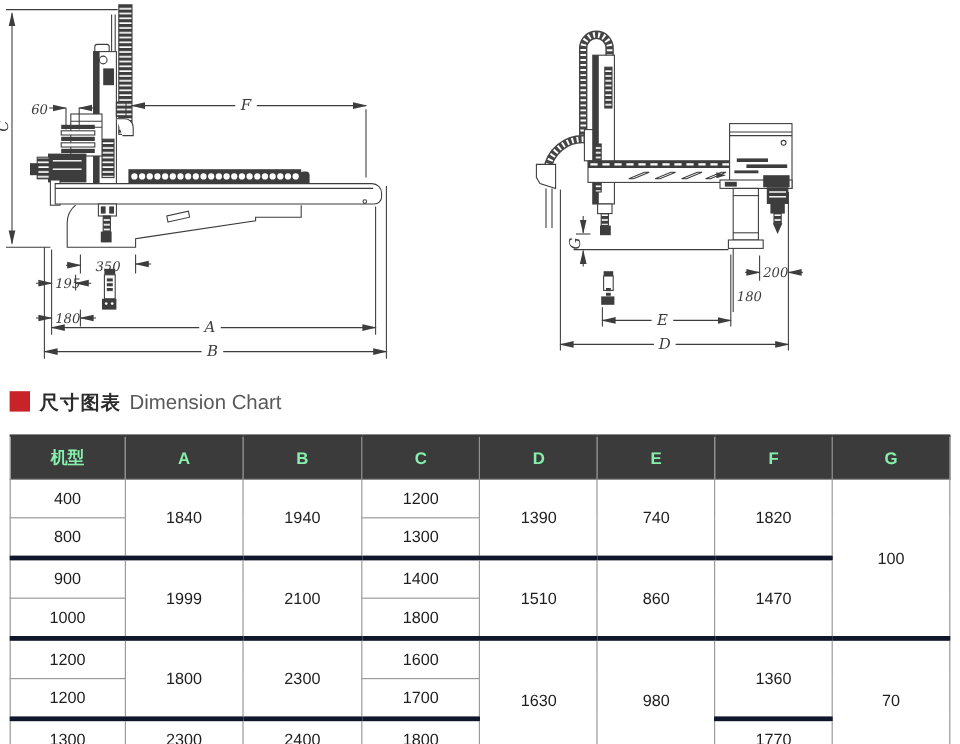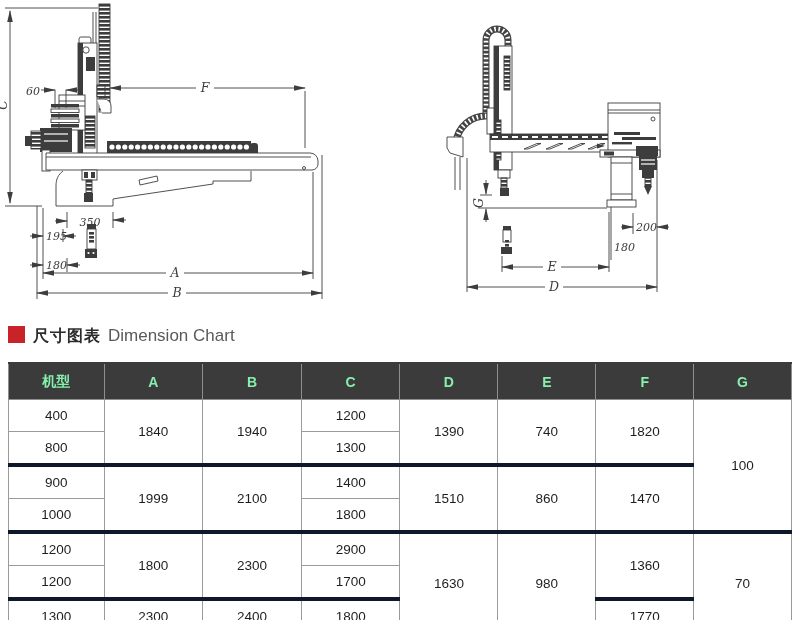--- a/index.html
+++ b/index.html
@@ -303,21 +303,21 @@
         <td rowspan="2">1470</td>
       </tr>
       <tr>
         <td>1000</td>
         <td>1800</td>
       </tr>
       <tr class="grp">
         <td>1200</td>
         <td rowspan="2">1800</td>
         <td rowspan="2">2300</td>
-        <td>2900</td>
+        <td>1600</td>
         <td rowspan="3">1630</td>
         <td rowspan="3">980</td>
         <td rowspan="2">1360</td>
         <td rowspan="3">70</td>
       </tr>
       <tr>
         <td>1200</td>
         <td>1700</td>
       </tr>
       <tr class="grp">

